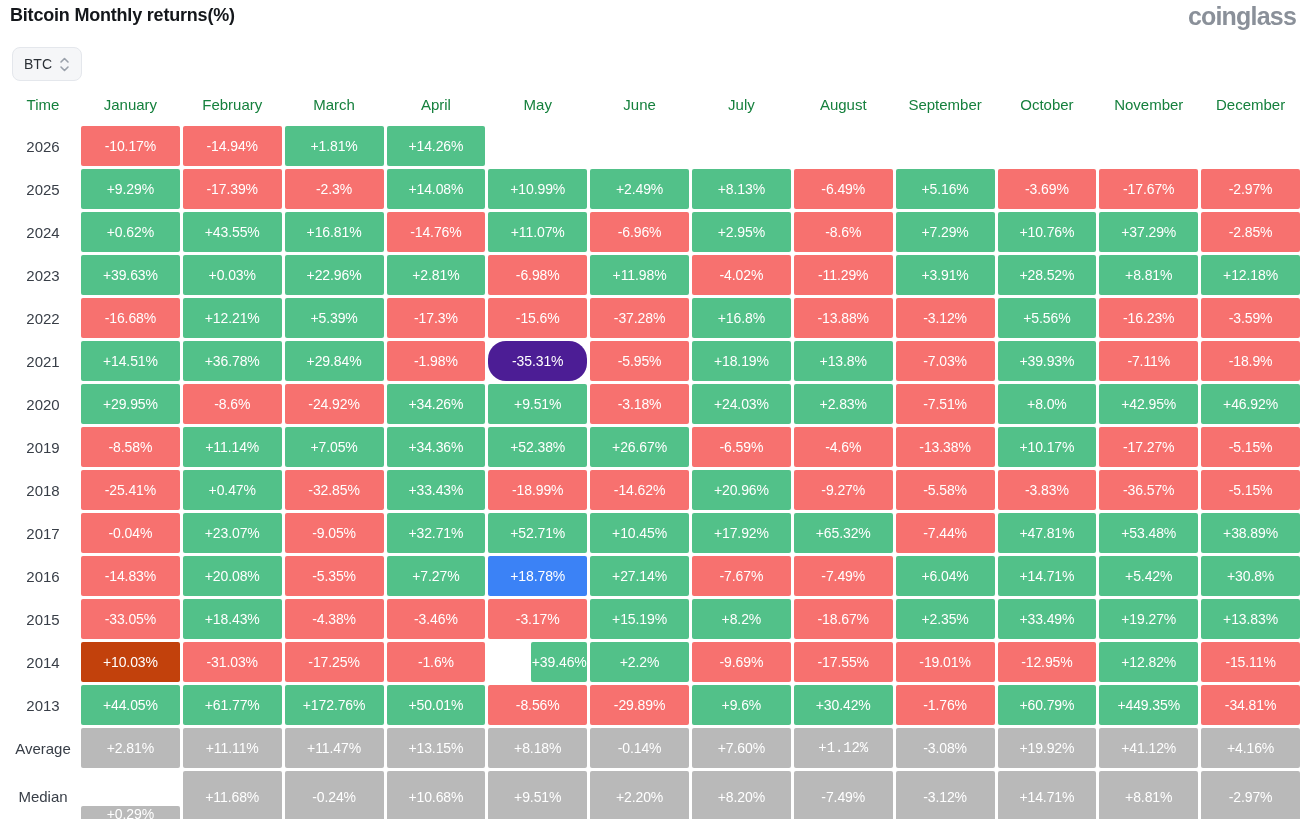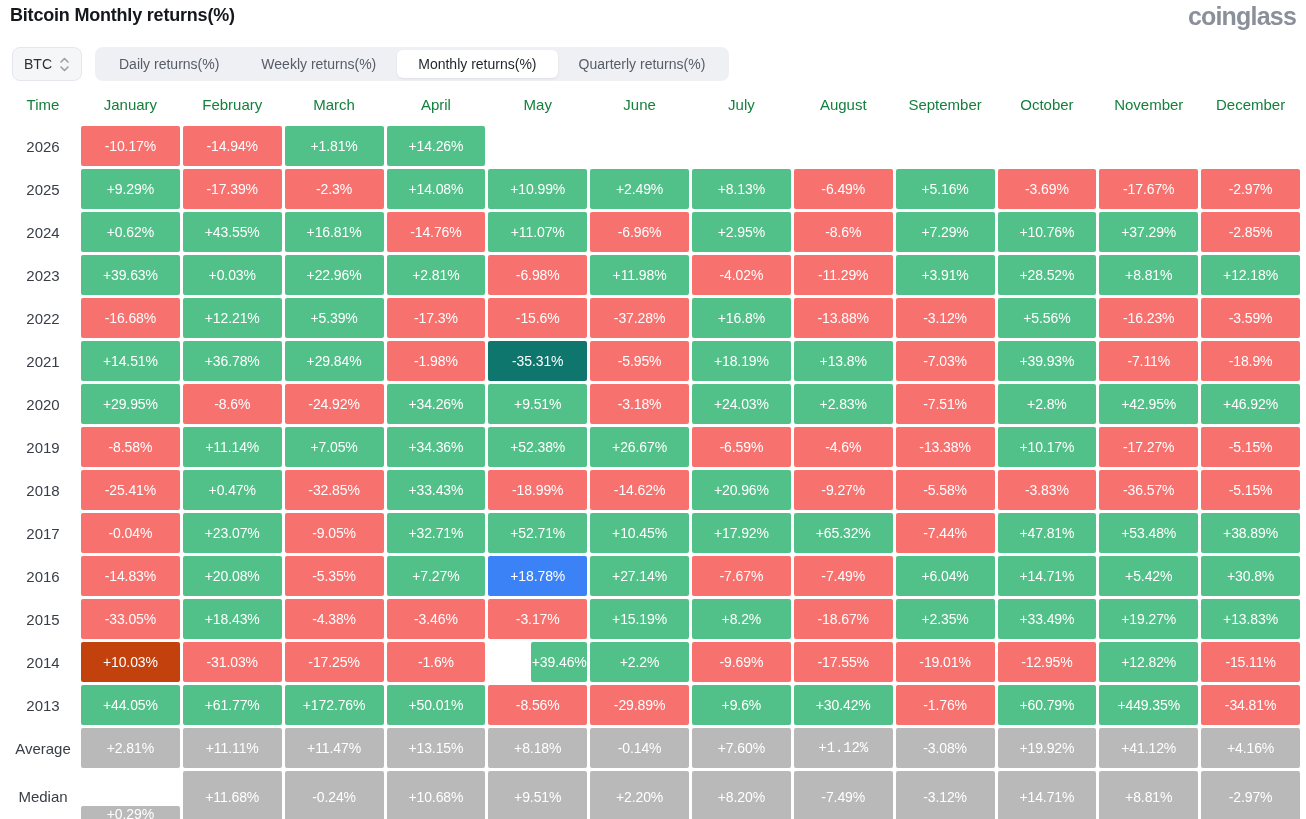--- a/index.html
+++ b/index.html
@@ -77,26 +77,20 @@
 <div class="controls">
   <div class="symbol-select">
     <span>BTC</span>
     <span style="display:flex;">
       <svg width="11" height="15" viewBox="0 0 11 15" fill="none">
         <path d="M2 5 L5.5 1.5 L9 5" stroke="#9aa1ab" stroke-width="1.6" stroke-linecap="round" stroke-linejoin="round"></path>
         <path d="M2 10 L5.5 13.5 L9 10" stroke="#9aa1ab" stroke-width="1.6" stroke-linecap="round" stroke-linejoin="round"></path>
       </svg>
     </span>
   </div>
-  <div class="tabs">
-      <div class="tab">Daily returns(%)</div>
-      <div class="tab">Weekly returns(%)</div>
-      <div class="tab active">Monthly returns(%)</div>
-      <div class="tab">Quarterly returns(%)</div>
-    </div>
 </div>
 
 <div class="table-wrap">
     <div class="grid-row header-row">
       <div class="time-header">Time</div>
       <div class="month-header">January</div>
       <div class="month-header">February</div>
       <div class="month-header">March</div>
       <div class="month-header">April</div>
       <div class="month-header">May</div>
@@ -182,41 +176,41 @@
       <div class="cell" style="background: rgb(82, 193, 137);">+5.56%</div>
       <div class="cell" style="background: rgb(247, 113, 111);">-16.23%</div>
       <div class="cell" style="background: rgb(247, 113, 111);">-3.59%</div>
     </div>
     <div class="grid-row">
       <div class="time-label">2021</div>
       <div class="cell" style="background: rgb(82, 193, 137);">+14.51%</div>
       <div class="cell" style="background: rgb(82, 193, 137);">+36.78%</div>
       <div class="cell" style="background: rgb(82, 193, 137);">+29.84%</div>
       <div class="cell" style="background: rgb(247, 113, 111);">-1.98%</div>
-      <div class="cell" style="background: #0f766e;">-35.31%</div>
+      <div class="cell" style="background: #4c1d95; border-radius: 18px;">-35.31%</div>
       <div class="cell" style="background: rgb(247, 113, 111);">-5.95%</div>
       <div class="cell" style="background: rgb(82, 193, 137);">+18.19%</div>
       <div class="cell" style="background: rgb(82, 193, 137);">+13.8%</div>
       <div class="cell" style="background: rgb(247, 113, 111);">-7.03%</div>
       <div class="cell" style="background: rgb(82, 193, 137);">+39.93%</div>
       <div class="cell" style="background: rgb(247, 113, 111);">-7.11%</div>
       <div class="cell" style="background: rgb(247, 113, 111);">-18.9%</div>
     </div>
     <div class="grid-row">
       <div class="time-label">2020</div>
       <div class="cell" style="background: rgb(82, 193, 137);">+29.95%</div>
       <div class="cell" style="background: rgb(247, 113, 111);">-8.6%</div>
       <div class="cell" style="background: rgb(247, 113, 111);">-24.92%</div>
       <div class="cell" style="background: rgb(82, 193, 137);">+34.26%</div>
       <div class="cell" style="background: rgb(82, 193, 137);">+9.51%</div>
       <div class="cell" style="background: rgb(247, 113, 111);">-3.18%</div>
       <div class="cell" style="background: rgb(82, 193, 137);">+24.03%</div>
       <div class="cell" style="background: rgb(82, 193, 137);">+2.83%</div>
       <div class="cell" style="background: rgb(247, 113, 111);">-7.51%</div>
-      <div class="cell" style="background: rgb(82, 193, 137);">+2.8%</div>
+      <div class="cell" style="background: rgb(82, 193, 137);">+8.0%</div>
       <div class="cell" style="background: rgb(82, 193, 137);">+42.95%</div>
       <div class="cell" style="background: rgb(82, 193, 137);">+46.92%</div>
     </div>
     <div class="grid-row">
       <div class="time-label">2019</div>
       <div class="cell" style="background: rgb(247, 113, 111);">-8.58%</div>
       <div class="cell" style="background: rgb(82, 193, 137);">+11.14%</div>
       <div class="cell" style="background: rgb(82, 193, 137);">+7.05%</div>
       <div class="cell" style="background: rgb(82, 193, 137);">+34.36%</div>
       <div class="cell" style="background: rgb(82, 193, 137);">+52.38%</div>

